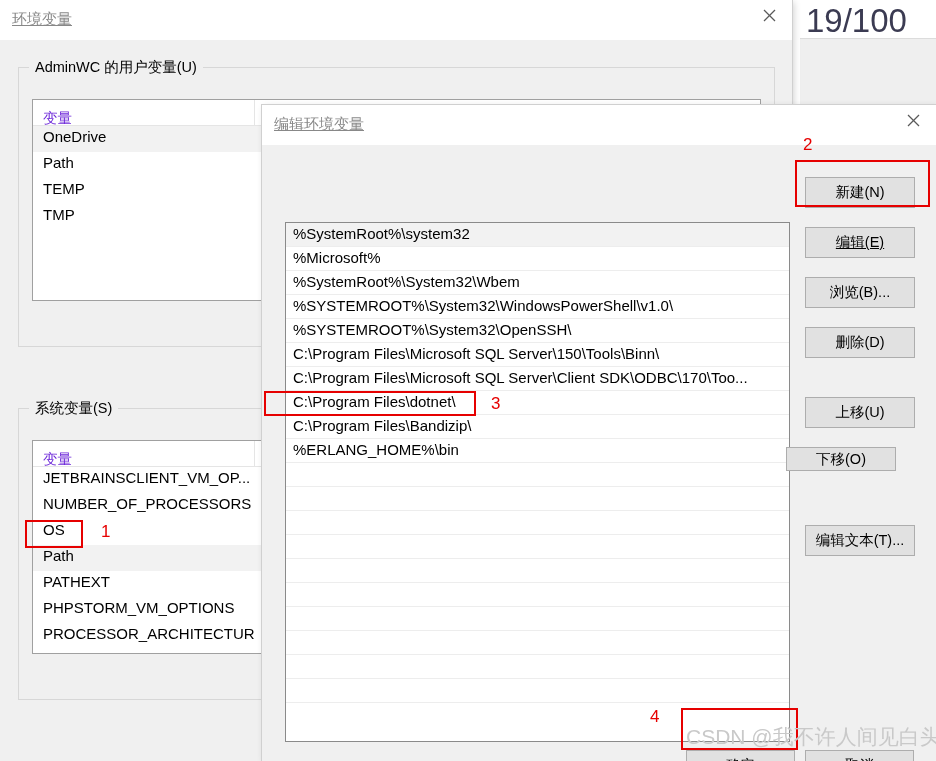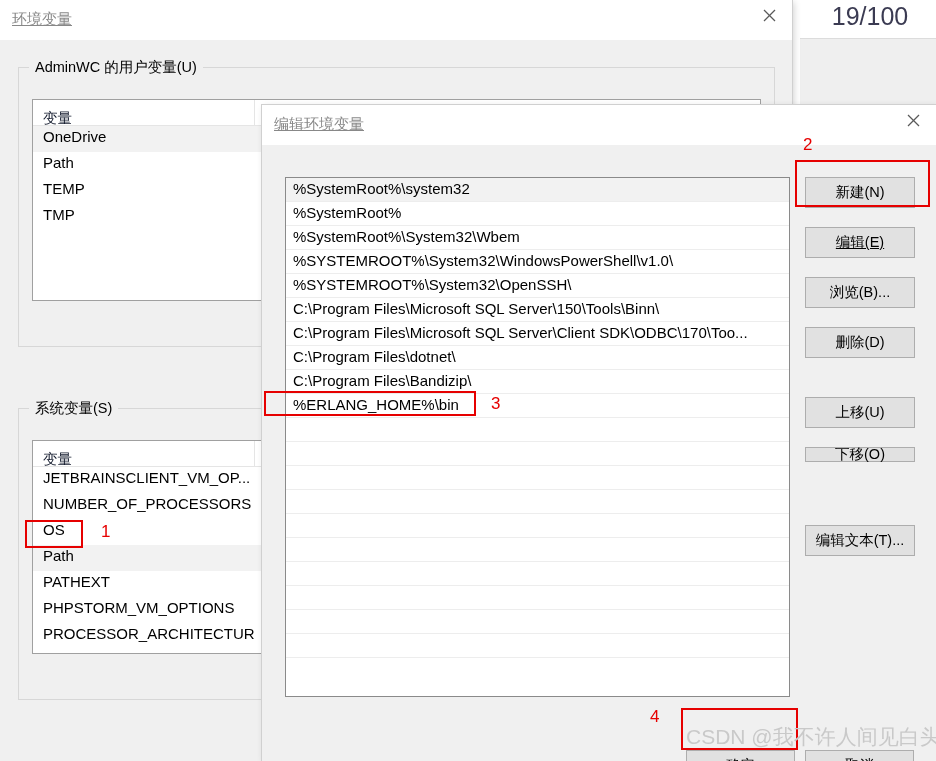--- a/index.html
+++ b/index.html
@@ -12,21 +12,21 @@
   }
   #root { position: relative; width: 936px; height: 761px; background: #ffffff; }
 
   
   .bg-page {
     position: absolute; left: 800px; top: 0; width: 136px; height: 761px;
     background: #ffffff;
   }
   .bg-counter {
     position: absolute; left: 806px; top: 2px; width: 130px; height: 34px;
-    font-size: 25px; color: #3b3b52; text-align: center;
+    font-size: 33px; color: #3b3b52; text-align: left;
     padding-right: 2px; white-space: nowrap; overflow: hidden;
     letter-spacing: 0px;
   }
   .bg-rule {
     position: absolute; left: 800px; top: 38px; width: 136px; height: 1px;
     background: #dcdcdc;
   }
   .bg-body {
     position: absolute; left: 800px; top: 39px; width: 136px; height: 722px;
     background: #efefef;
@@ -61,35 +61,36 @@
   
   .listview {
     position: absolute; background: #ffffff; border: 1px solid #a0a0a0;
     overflow: hidden;
   }
   .lv-header {
     display: flex; height: 26px; background: #ffffff;
     border-bottom: 1px solid #e5e5e5;
   }
   .lv-hcell {
-    font-size: 14.5px; color: #0f172a; padding: 9px 0 0 10px;
+    font-size: 14.5px; color: #6d28d9; padding: 9px 0 0 10px;
     border-right: 1px solid #e5e5e5; overflow: hidden; white-space: nowrap;
   }
   .lv-row { display: flex; height: 26px; align-items: flex-start; }
   .lv-row.selected { background: #f2f2f2; }
   .lv-cell {
     font-size: 15px; color: #000; padding: 2px 0 0 10px;
     overflow: hidden; white-space: nowrap; text-overflow: clip;
   }
   .lv-cell.value { color: #000; }
 
   
   .pathlist {
     position: absolute; background: #ffffff; border: 1px solid #8a8a8a;
     overflow: hidden;
+    margin-top: 45px;
   }
   .path-row {
     height: 24px; border-bottom: 1px solid #ededed;
     font-size: 15px; color: #000; padding: 2px 0 0 7px;
     white-space: nowrap; overflow: hidden;
   }
   .path-row.selected { background: #f2f2f2; }
   .path-row.empty { color: transparent; }
 
   
@@ -227,21 +228,21 @@
           <line x1="1" y1="1" x2="12" y2="12" stroke="#5a5a5a" stroke-width="1.2"></line>
           <line x1="12" y1="1" x2="1" y2="12" stroke="#5a5a5a" stroke-width="1.2"></line>
         </svg>
       </div>
     </div>
 
     <div class="dlg-body">
 
       <div class="pathlist" id="pathlist" style="left:23px; top:32px; width:505px; height:520px;">
           <div class="path-row selected">%SystemRoot%\system32</div>
-          <div class="path-row">%SystemRoot%</div>
+          <div class="path-row">%Microsoft%</div>
           <div class="path-row">%SystemRoot%\System32\Wbem</div>
           <div class="path-row">%SYSTEMROOT%\System32\WindowsPowerShell\v1.0\</div>
           <div class="path-row">%SYSTEMROOT%\System32\OpenSSH\</div>
           <div class="path-row">C:\Program Files\Microsoft SQL Server\150\Tools\Binn\</div>
           <div class="path-row">C:\Program Files\Microsoft SQL Server\Client SDK\ODBC\170\Too...</div>
           <div class="path-row">C:\Program Files\dotnet\</div>
           <div class="path-row">C:\Program Files\Bandizip\</div>
           <div class="path-row">%ERLANG_HOME%\bin</div>
           <div class="path-row empty">&nbsp;</div>
           <div class="path-row empty">&nbsp;</div>
@@ -253,21 +254,21 @@
           <div class="path-row empty">&nbsp;</div>
           <div class="path-row empty">&nbsp;</div>
           <div class="path-row empty">&nbsp;</div>
         </div>
 
       <div class="btn" style="left:543px; top:32px; width:110px; height:31px;">新建(N)</div>
       <div class="btn" style="left:543px; top:82px; width:110px; height:31px;text-decoration:underline;">编辑(E)</div>
       <div class="btn" style="left:543px; top:132px; width:110px; height:31px;">浏览(B)...</div>
       <div class="btn" style="left:543px; top:252px; width:110px; height:31px;">上移(U)</div>
       <div class="btn" style="left:543px; top:182px; width:110px; height:31px;">删除(D)</div>
-      <div class="btn" style="left:543px; top:302px; width:110px; height:15px;">下移(O)</div>
+      <div class="btn" style="left:524px; top:302px; width:110px; height:24px;">下移(O)</div>
       <div class="btn" style="left:543px; top:380px; width:110px; height:31px;">编辑文本(T)...</div>
 
       <div class="btn" style="left:424px; top:605px; width:109px; height:31px;">确定</div>
       <div class="btn" style="left:543px; top:605px; width:109px; height:31px;">取消</div>
 
     </div>
   </div>
 
   <div class="redbox" style="left:25px; top:520px; width:58px; height:28px;"></div>
   <div class="rednum" style="left:101px; top:522px;">1</div>

